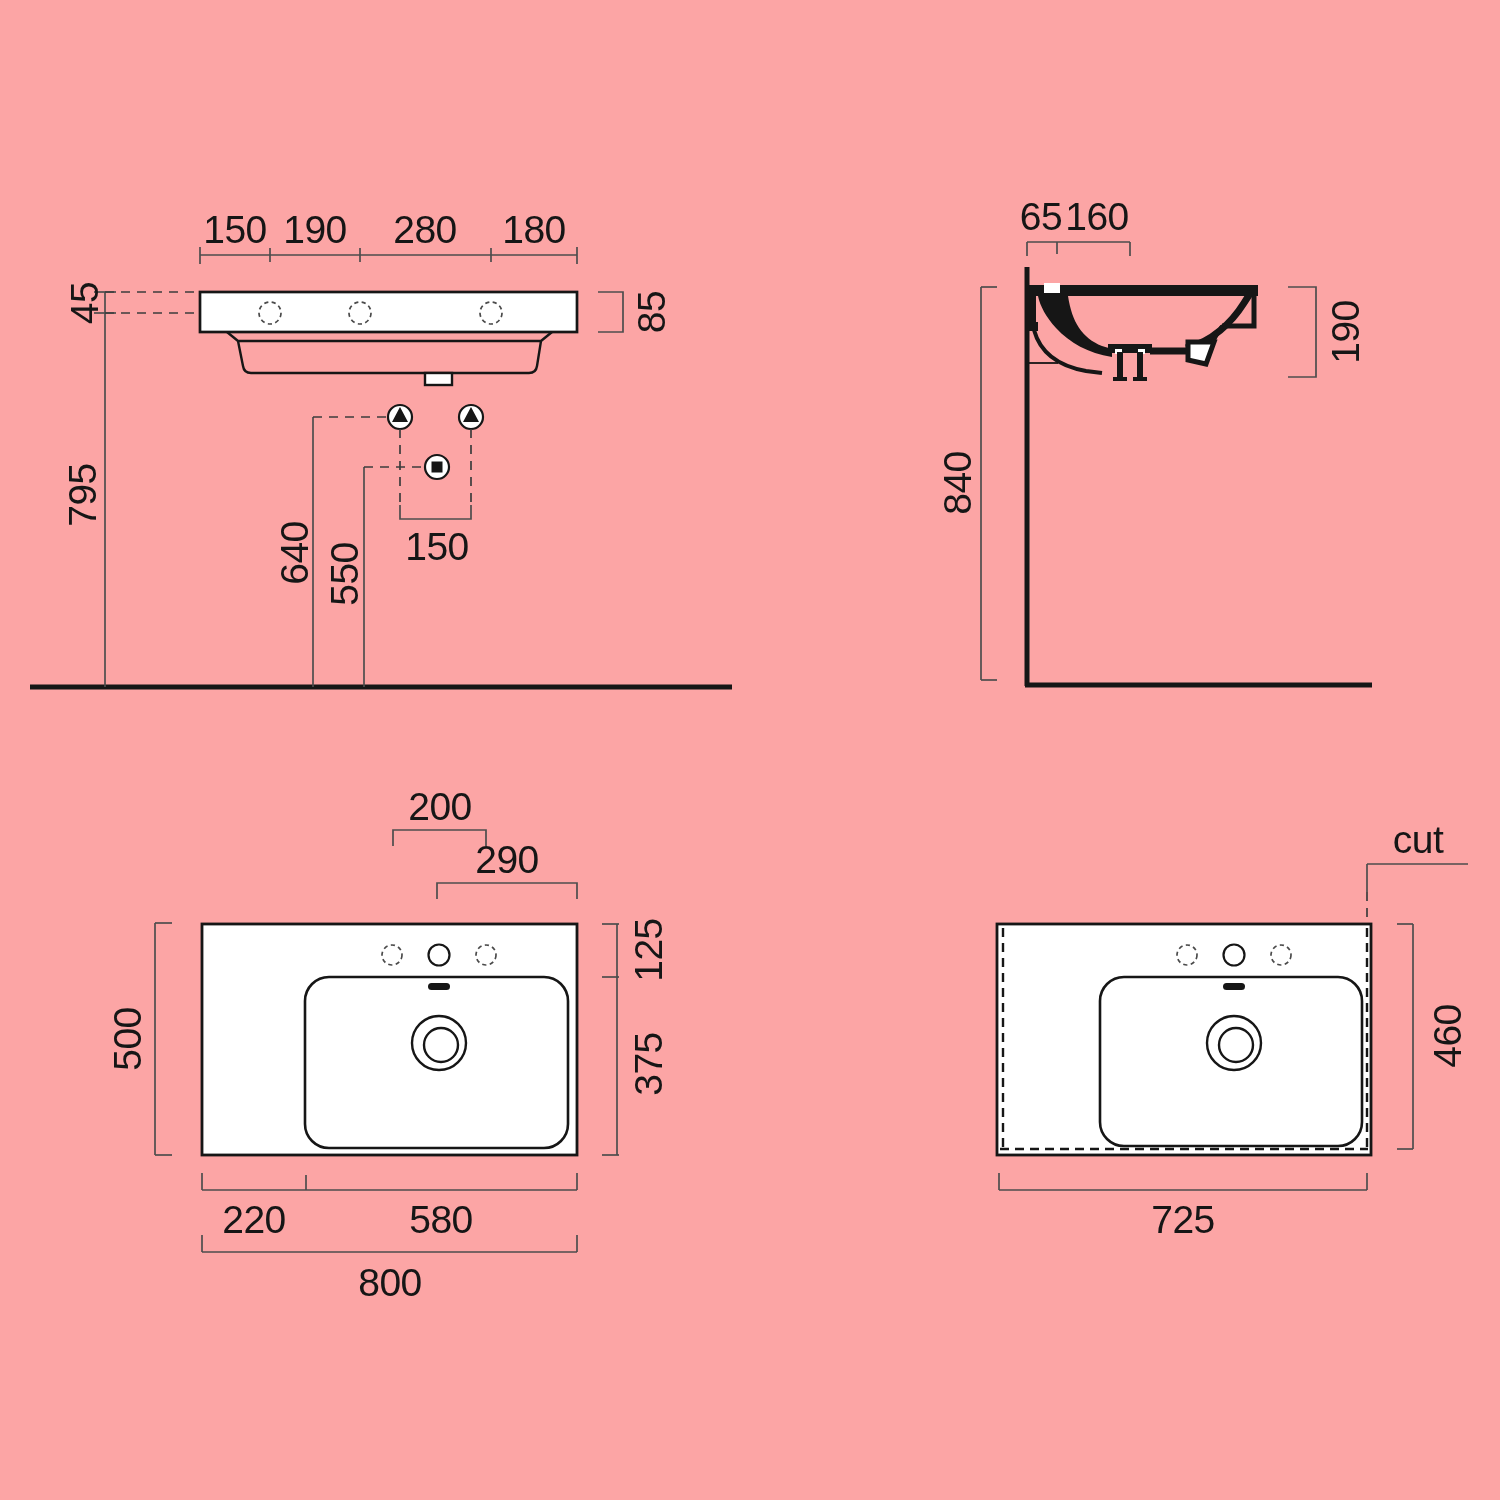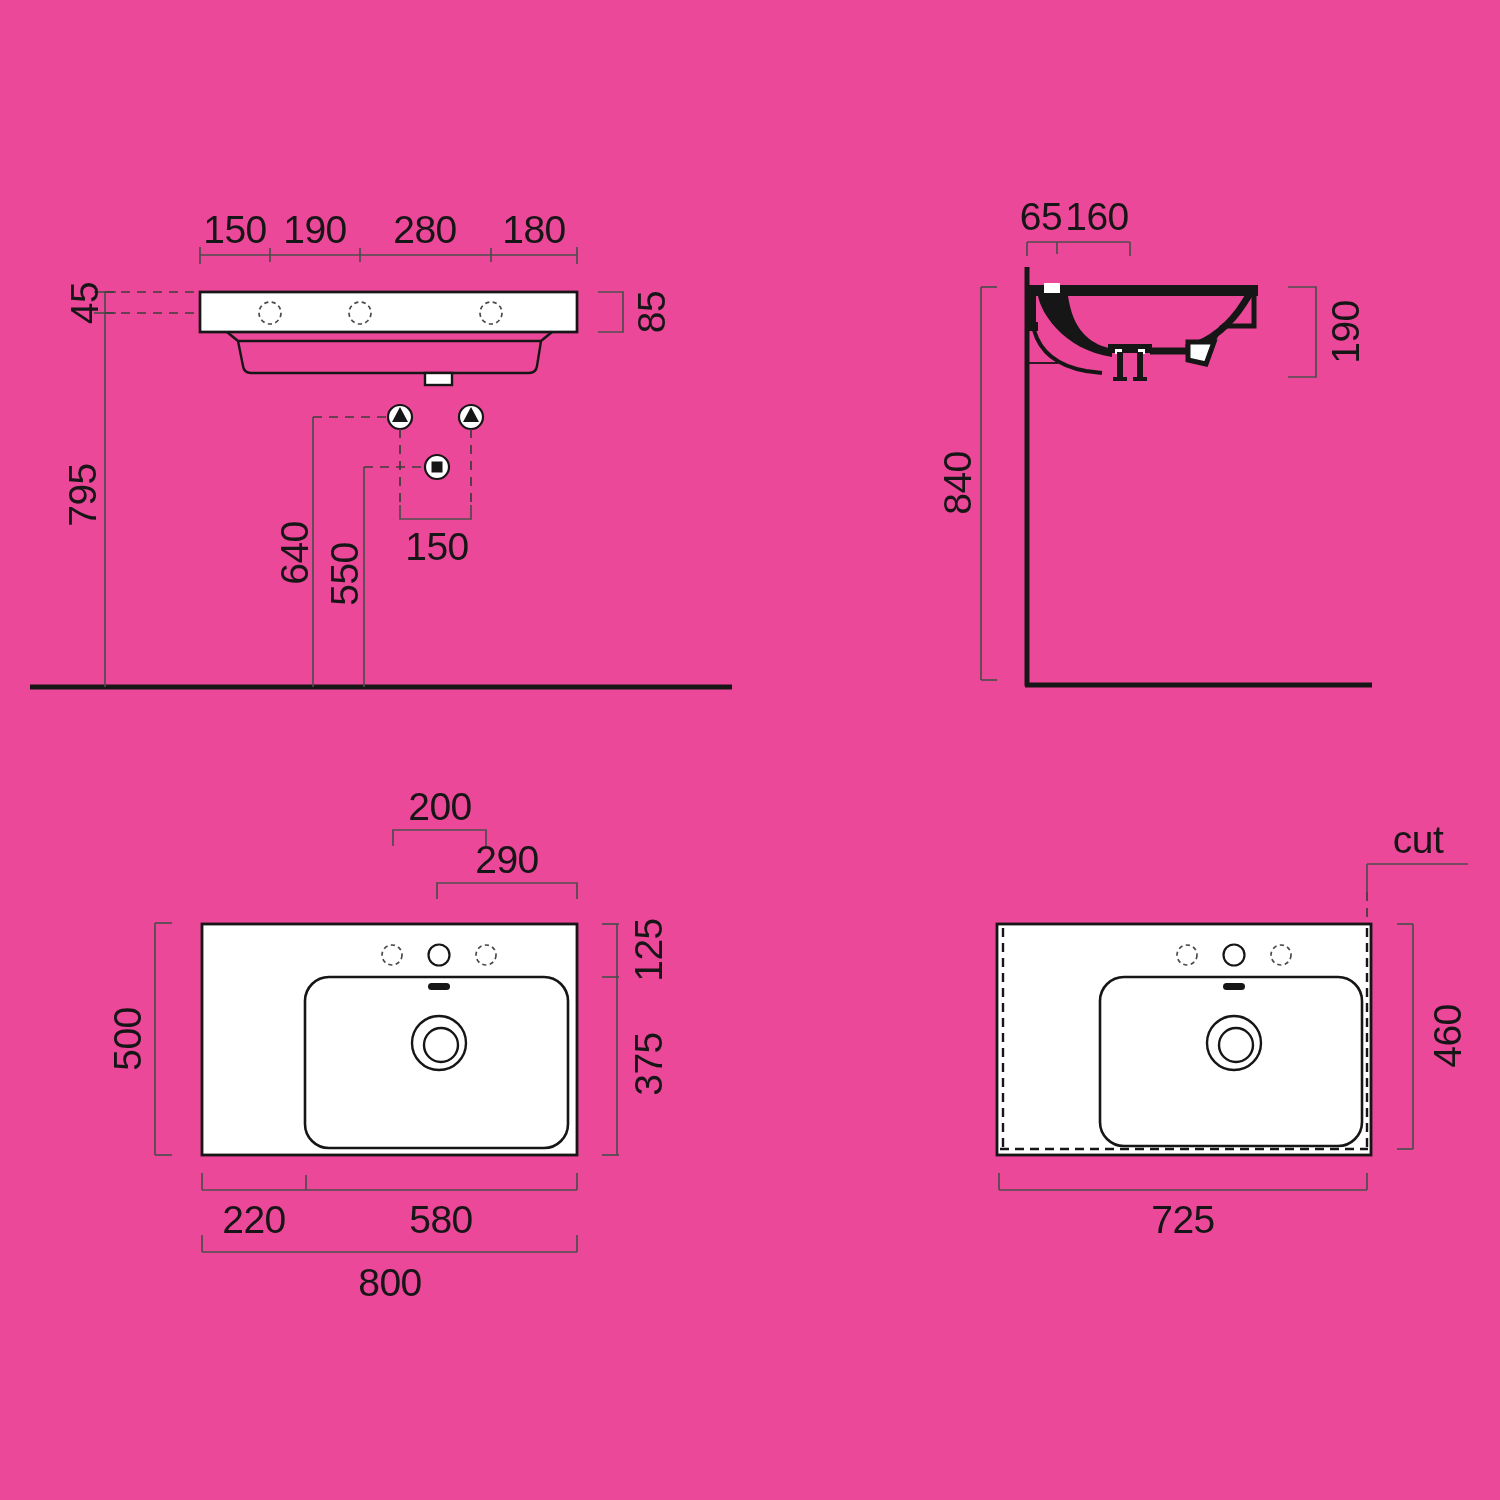--- a/index.html
+++ b/index.html
@@ -1,16 +1,16 @@
 <!DOCTYPE html>
 <html><head>
 <meta charset="utf-8">
 <style>
   html,body{margin:0;padding:0;background:#ffffff;}
-  .canvas{width:1500px;height:1500px;position:relative;background:#ec4899;overflow:hidden;}
+  .canvas{width:1500px;height:1500px;position:relative;background:#fca5a5;overflow:hidden;}
   svg{display:block;}
   text{font-family:"Liberation Sans","DejaVu Sans",sans-serif;fill:#161616;}
   .dimtxt{font-size:39px;letter-spacing:-0.5px;}
   .outline{stroke:#161616;fill:none;}
   .dimline{stroke:#4d4d4d;stroke-width:1.7;fill:none;}
   .dashref{stroke:#3c3c3c;stroke-width:1.7;fill:none;stroke-dasharray:9 7;}
   .holedash{stroke:#4a4a4a;stroke-width:1.7;fill:none;stroke-dasharray:4.2 3.4;}
   .cutdash{stroke:#161616;stroke-width:2.4;fill:none;stroke-dasharray:9 6;}
   .thick{stroke:#161616;fill:none;}
 </style>

